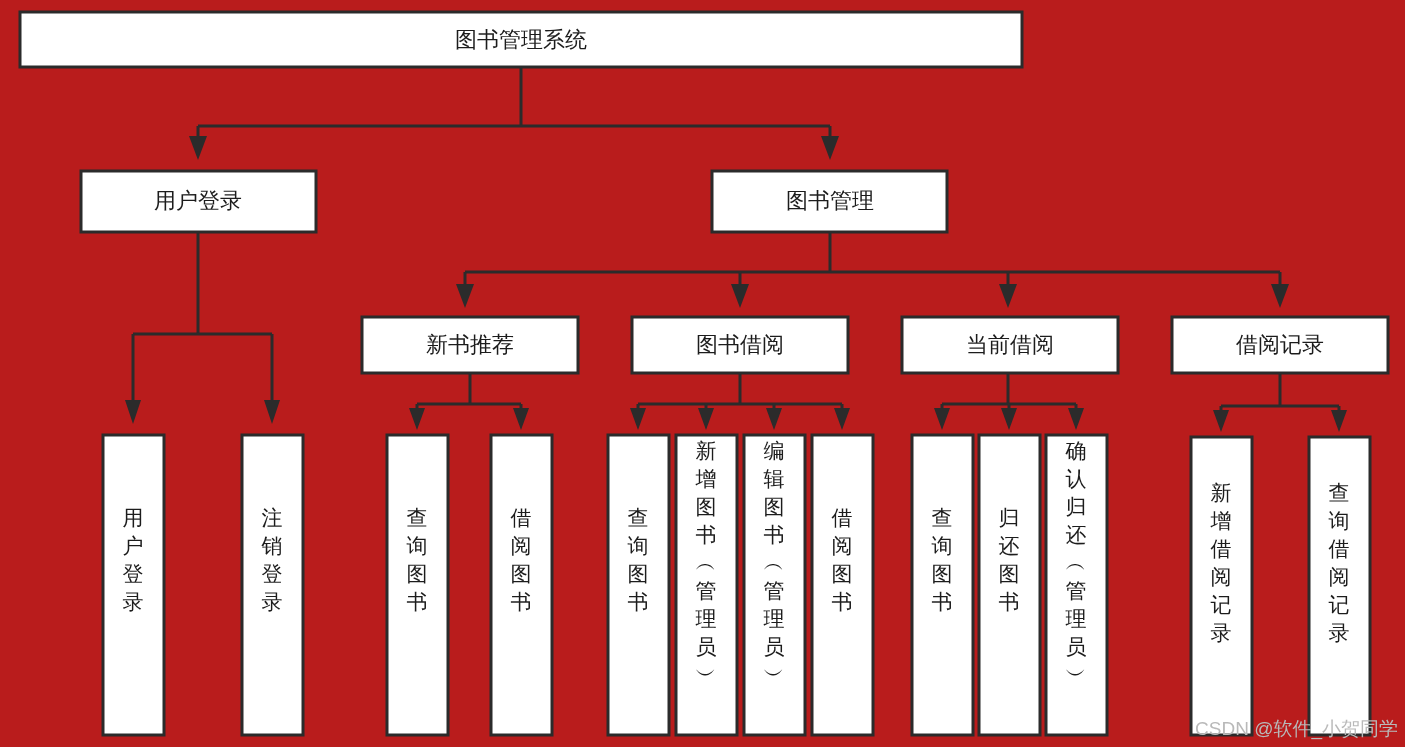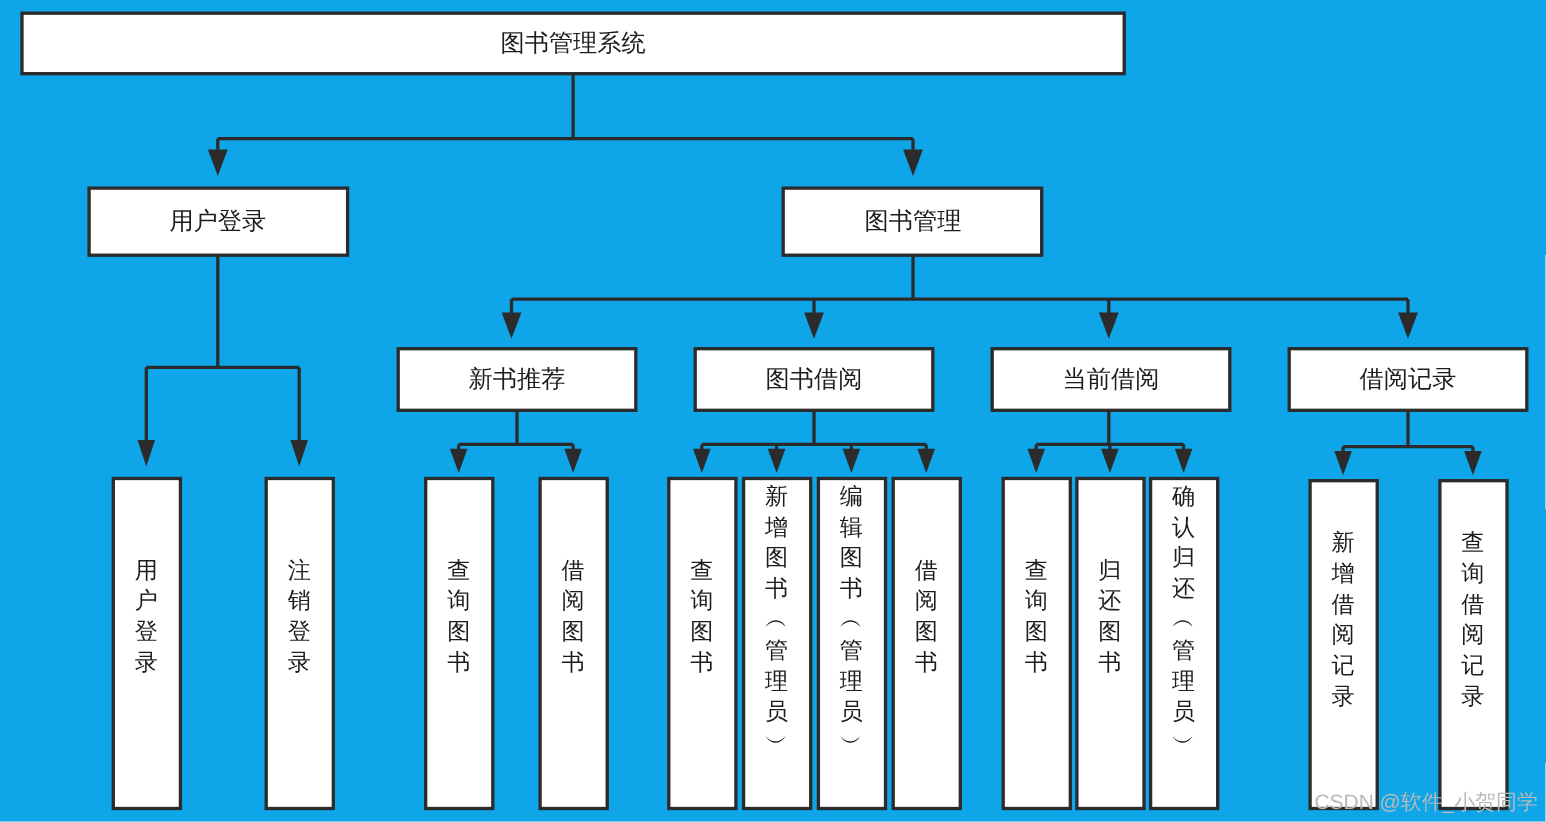--- a/index.html
+++ b/index.html
@@ -10,21 +10,21 @@
   body {
     width: 1405px;
     height: 747px;
     font-family: "Liberation Sans", "DejaVu Sans", sans-serif;
     overflow: hidden;
   }
   #diagram-root {
     position: relative;
     width: 1405px;
     height: 747px;
-    background: #0ea5e9;
+    background: #b91c1c;
   }
   svg.diagram-canvas {
     position: absolute;
     top: 0;
     left: 0;
     width: 1405px;
     height: 747px;
   }
   .node-rect {
     fill: #ffffff;

